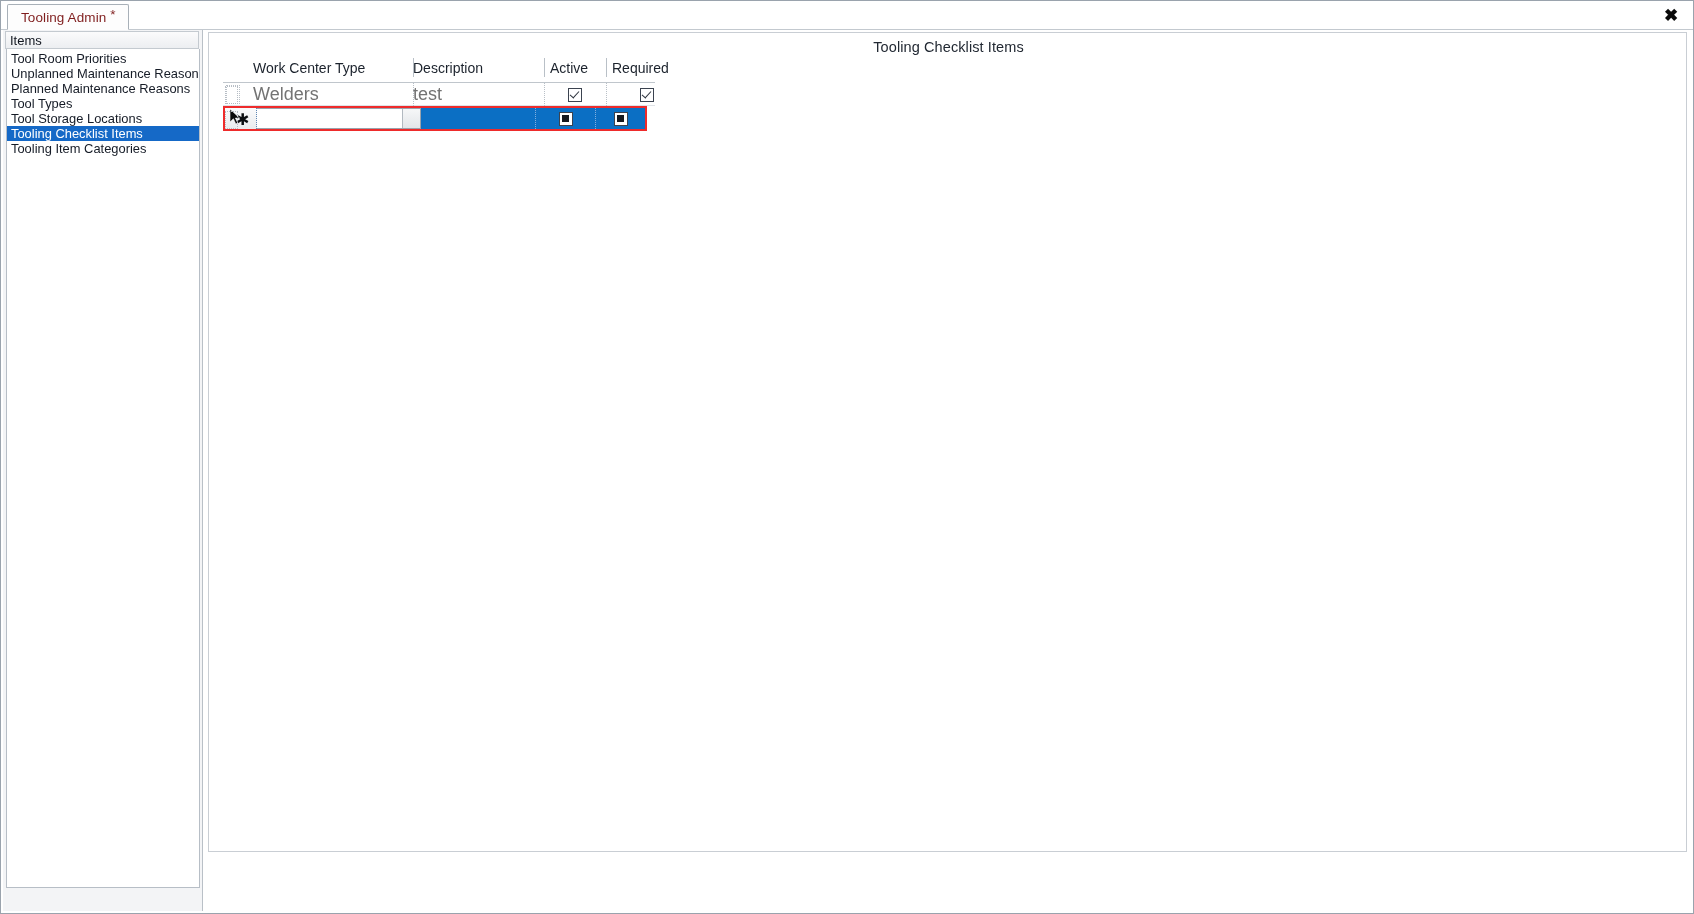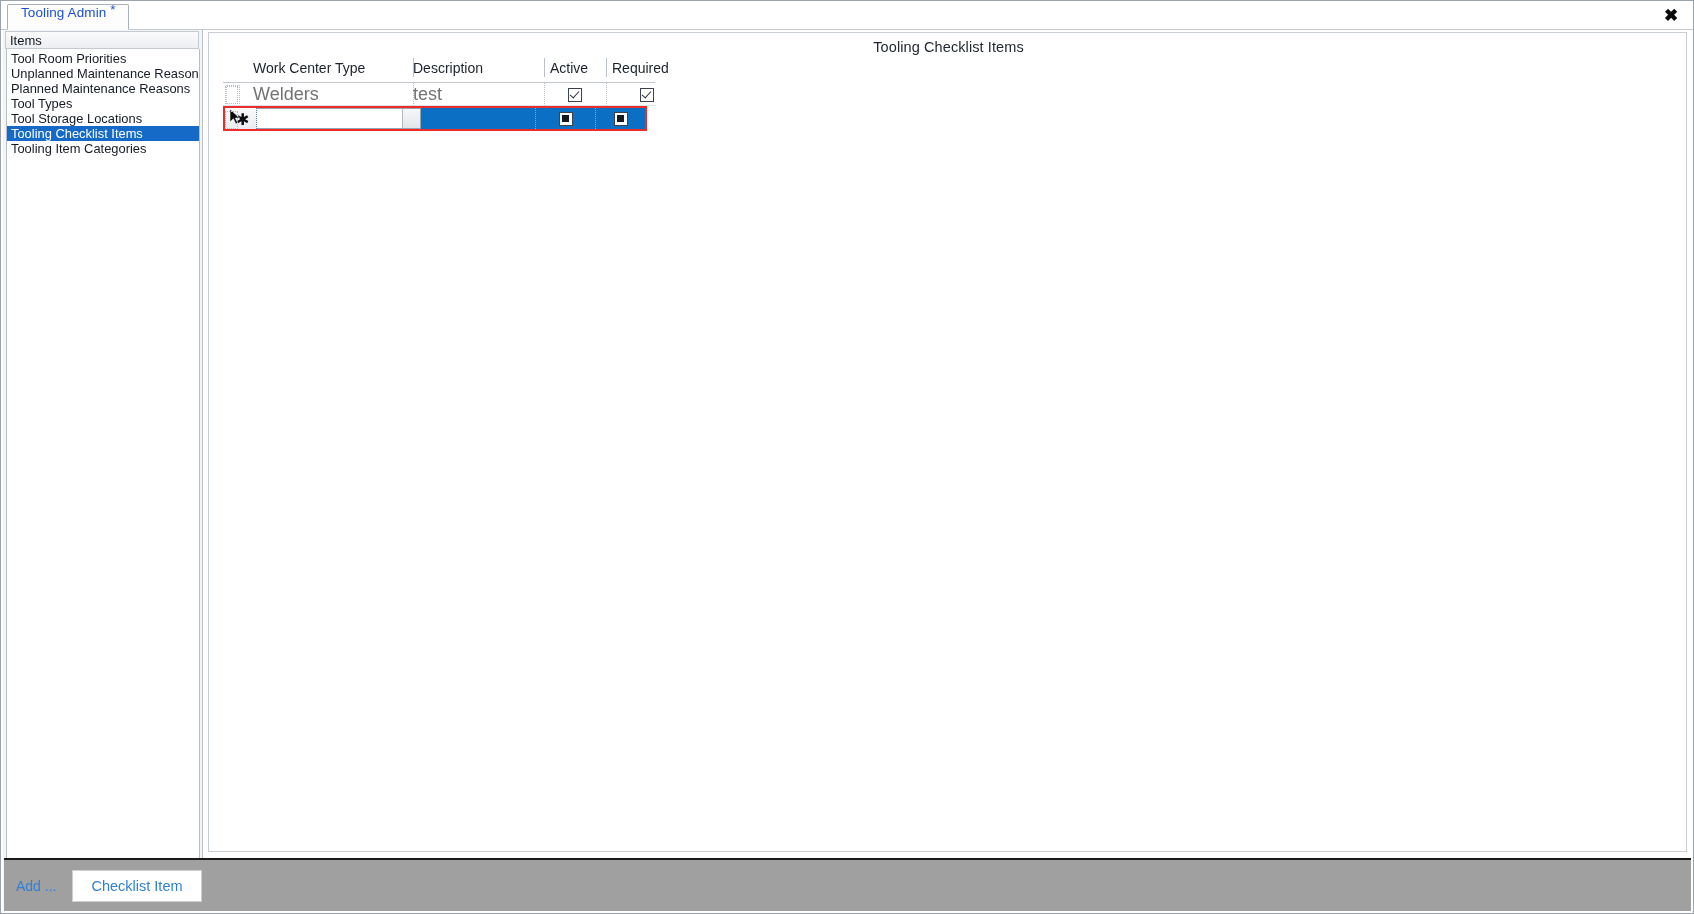--- a/index.html
+++ b/index.html
@@ -28,27 +28,27 @@
     height: 29px;
     background: #ffffff;
     border-bottom: 1px solid #c3c9cf;
   }
   .tab {
     position: absolute;
     left: 6px; top: 3px;
     height: 26px;
     padding: 0 12px 0 13px;
     display: flex;
-    align-items: flex-start;
+    align-items: center;
     background: #fdfdfd;
     border: 1px solid #a8b0b8;
     border-bottom: 1px solid #fdfdfd;
     border-radius: 2px 2px 0 0;
     font-size: 13.5px;
-    color: #1d4ed8;
+    color: #7f1d1d;
     white-space: nowrap;
     cursor: default;
   }
   .tab-label { letter-spacing: .1px; }
   .tab-dirty {
     margin-left: 4px;
     font-size: 13.5px;
     line-height: 1;
     position: relative;
     top: -2px;
@@ -431,18 +431,14 @@
           </div>
         </div>
 
         <span class="dotmark" style="left:2px; top:30px;"></span>
         <span class="dotmark" style="left:2px; top:55px;"></span>
       </div>
 
     </div>
   </div>
 
-  <div class="bottombar">
-    <span class="add-label">Add ...</span>
-    <div class="btn-checklist">Checklist Item</div>
-  </div>
 
 </div>
 
 </body></html>

